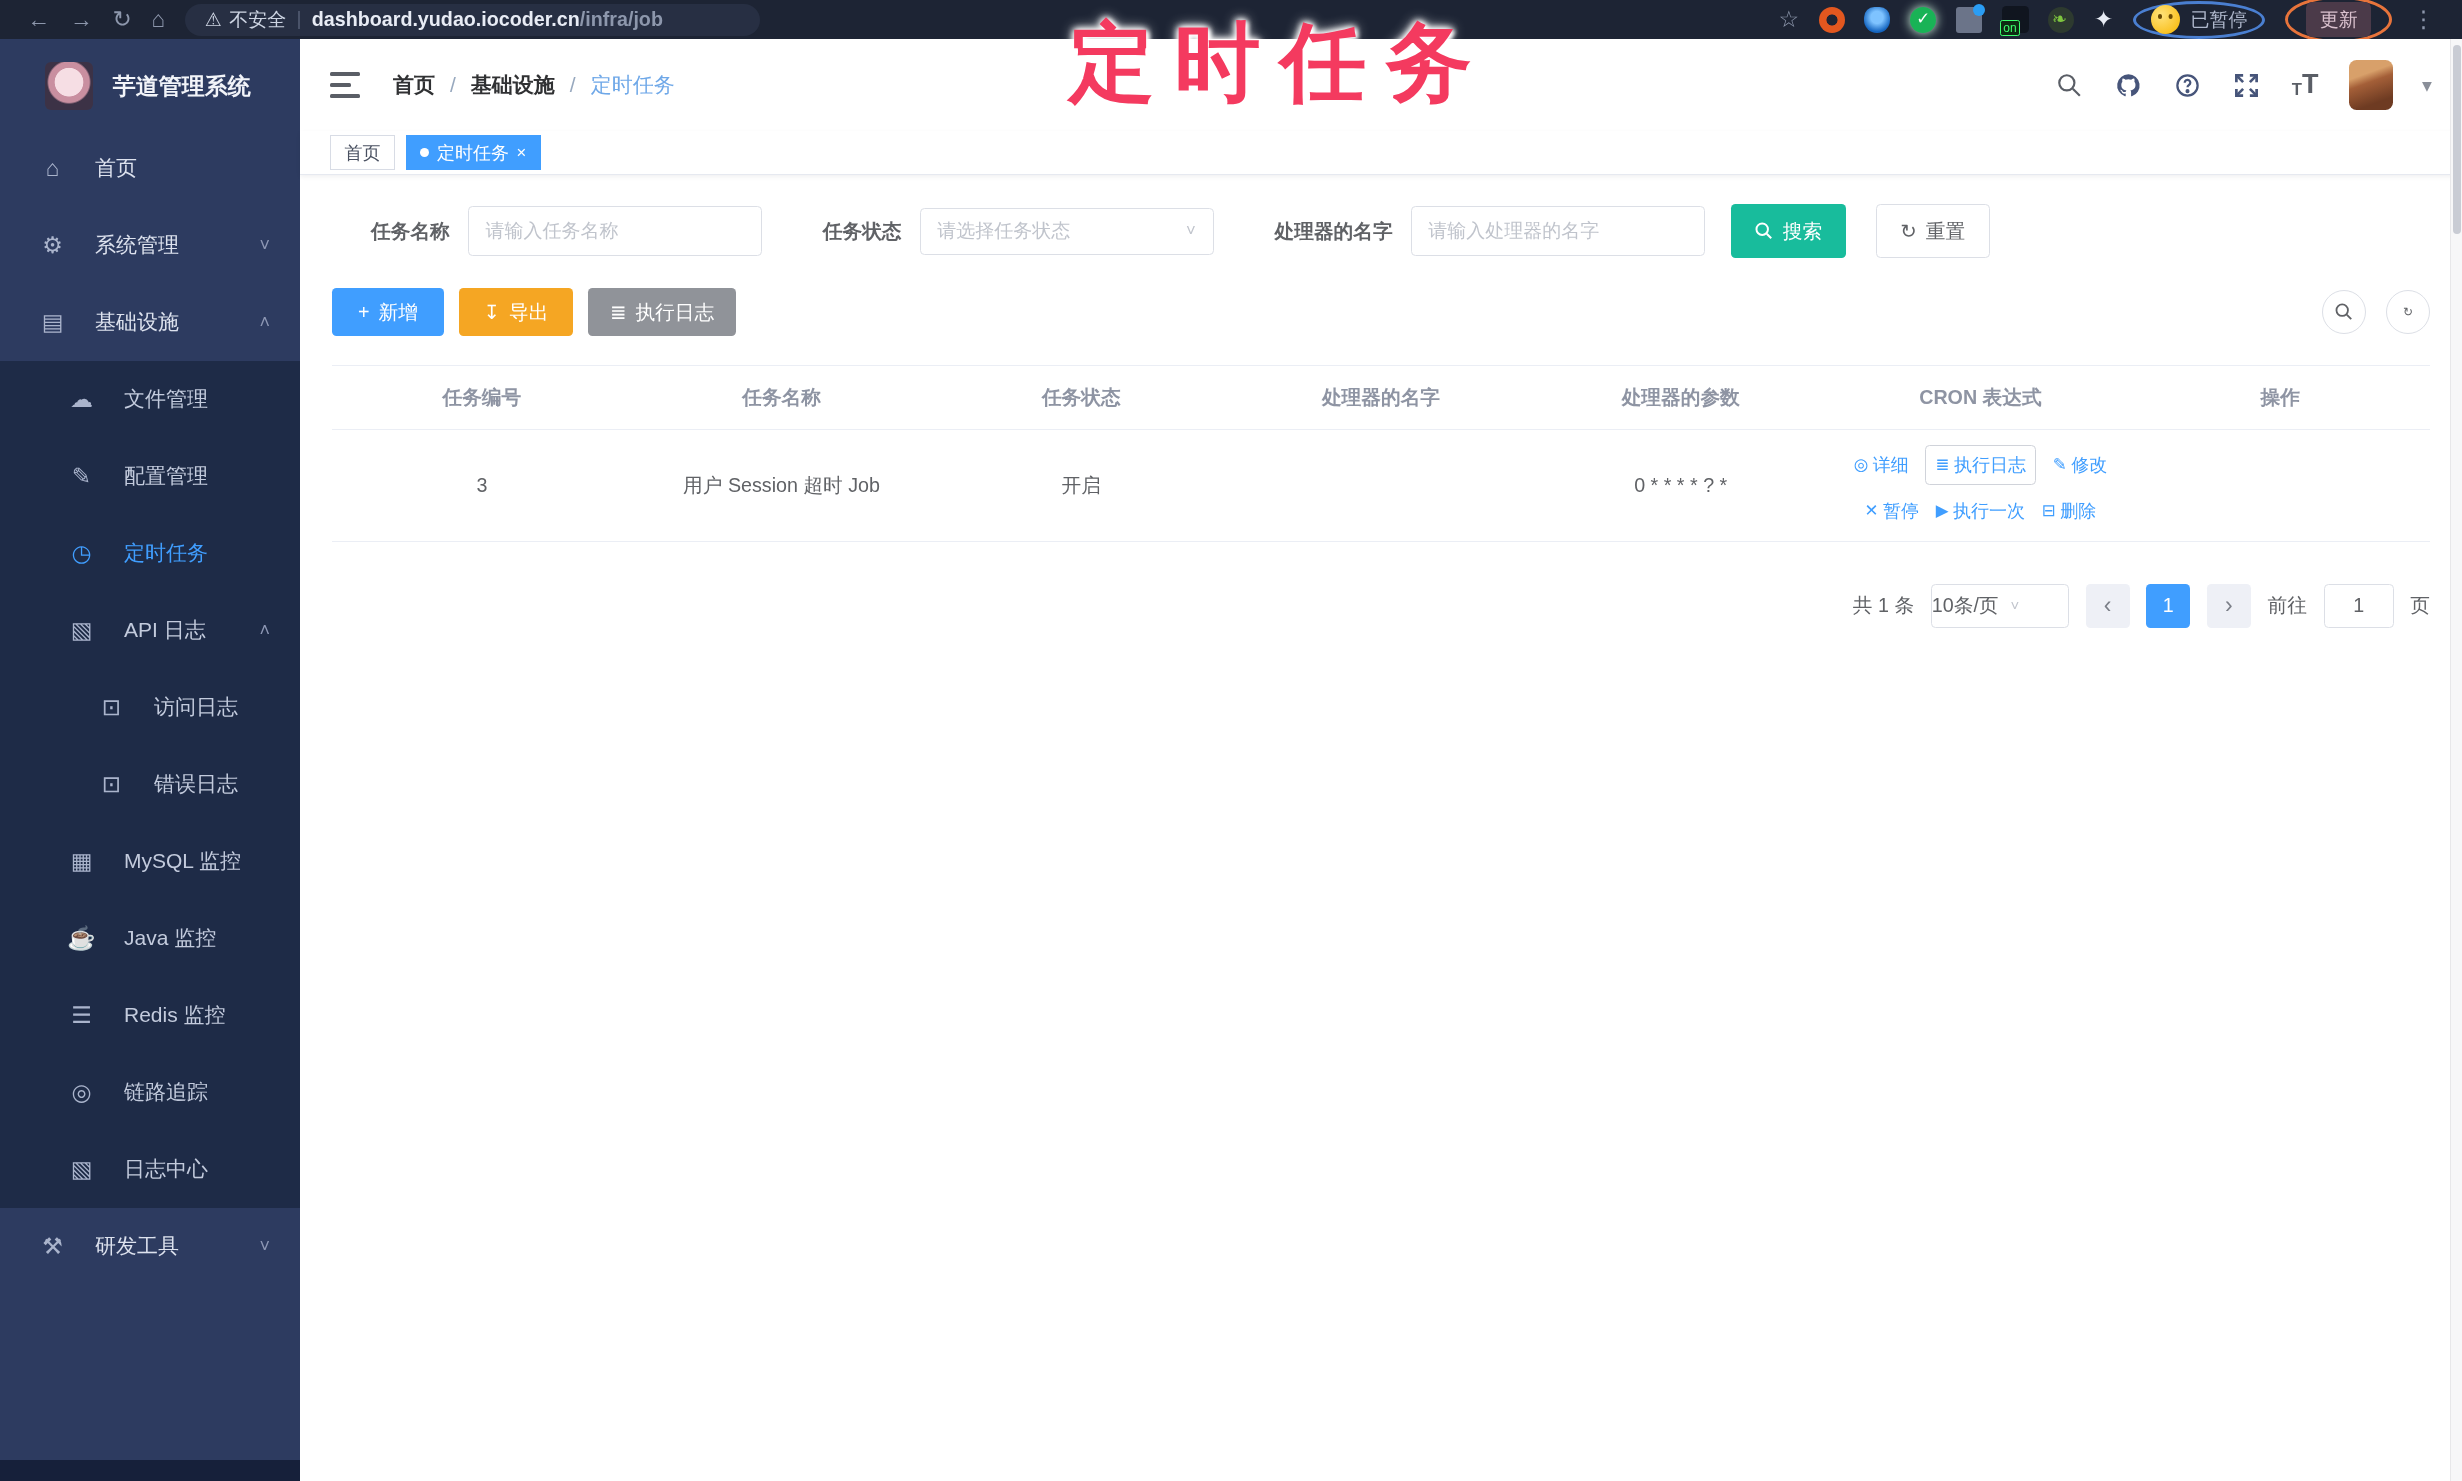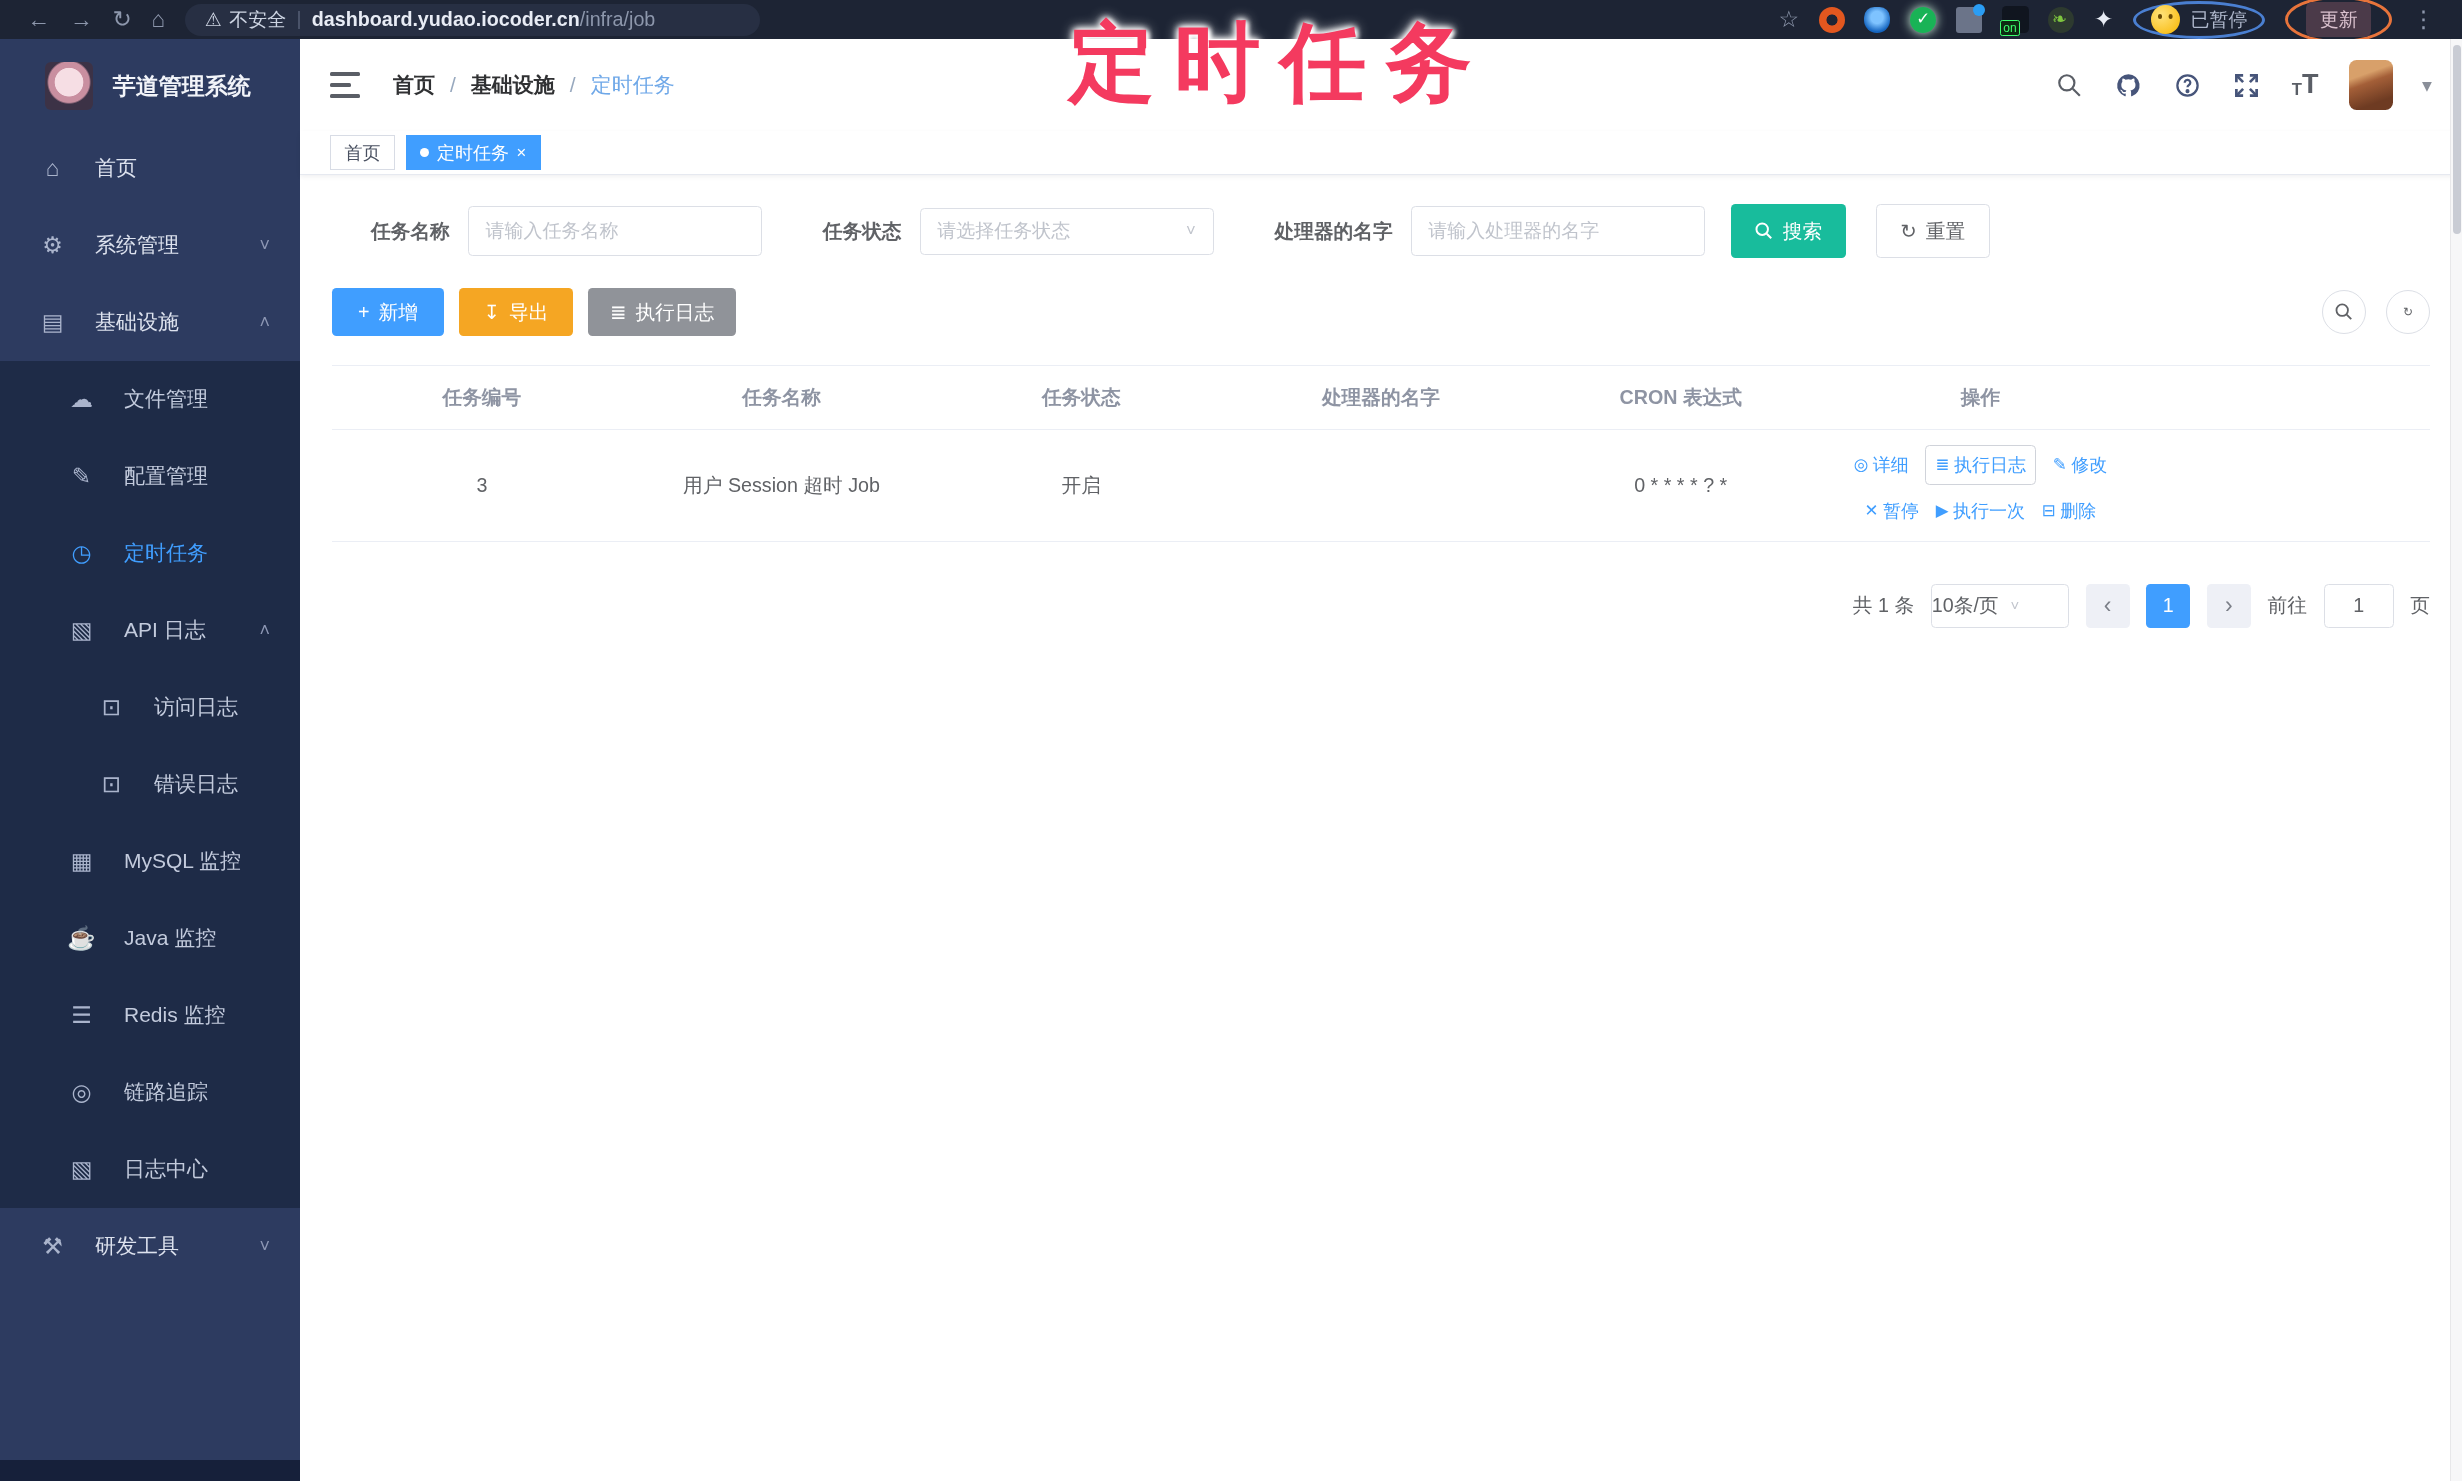--- a/index.html
+++ b/index.html
@@ -22,21 +22,21 @@
 
   
   .browser { height:39px; background:#1d2434; display:flex; align-items:center;
              padding:0 27px; gap:19.7px; color:#9aa3b8; font-size:21px; }
   .bnav { font-size:23px; color:#8d97ac; }
   .urlpill { display:flex; align-items:center; gap:12px; background:#272f43;
              border-radius:19.7px; height:32px; padding:0 19.7px; min-width:575px; }
   .urlpill .sec { color:#cdd4e2; font-size:19px; display:flex; align-items:center; gap:7.6px; }
   .urlpill .sep { width:1.5px; height:18px; background:#4a5369; }
   .url { font-size:19.7px; font-weight:bold; color:#e8ecf5; }
-  .url .path { font-weight:normal; color:#8d97ac; }
+  .url .path { font-weight:bold; color:#8d97ac; }
   .bspacer { flex:1; }
   .extdot { width:26px; height:26px; border-radius:50%; display:inline-block; }
   .ext-orange { background:radial-gradient(circle at 50% 50%, #1d2434 28%, #e2571f 32%); }
   .ext-blue   { background:radial-gradient(circle at 50% 40%, #7ec3ff 0 30%, #1565c0 70%); border-radius:40% 40% 50% 50%; }
   .ext-green  { background:#19b356; box-shadow:0 0 10.6px #d9ffe5; position:relative; }
   .ext-green::after{ content:"✓"; color:#fff; font-size:16.7px; position:absolute; left:6px; top:1.5px;}
   .ext-grid   { background:linear-gradient(#6b7489,#6b7489); position:relative; border-radius:3px;}
   .ext-grid::after{ content:""; position:absolute; right:-3px; top:-3px; width:12px; height:12px;
                     border-radius:50%; background:#2a9df4; }
   .ext-dark { width:27px; height:27px; background:#10151f; border-radius:4.5px; position:relative; }
@@ -405,20 +405,21 @@
           <span class="rbtn g-refresh"></span>
         </div>
       </div>
 
       <div class="table">
         <div class="thead">
           <span class="th">任务编号</span>
           <span class="th">任务名称</span>
           <span class="th">任务状态</span>
           <span class="th">处理器的名字</span>
+          <span class="th">处理器的参数</span>
           <span class="th">CRON 表达式</span>
           <span class="th">操作</span>
         </div>
         <div class="trow">
           <span class="td">3</span>
           <span class="td">用户 Session 超时 Job</span>
           <span class="td">开启</span>
           <span class="td"></span>
           <span class="td">0 * * * * ? *</span>
           <span class="td ops">

